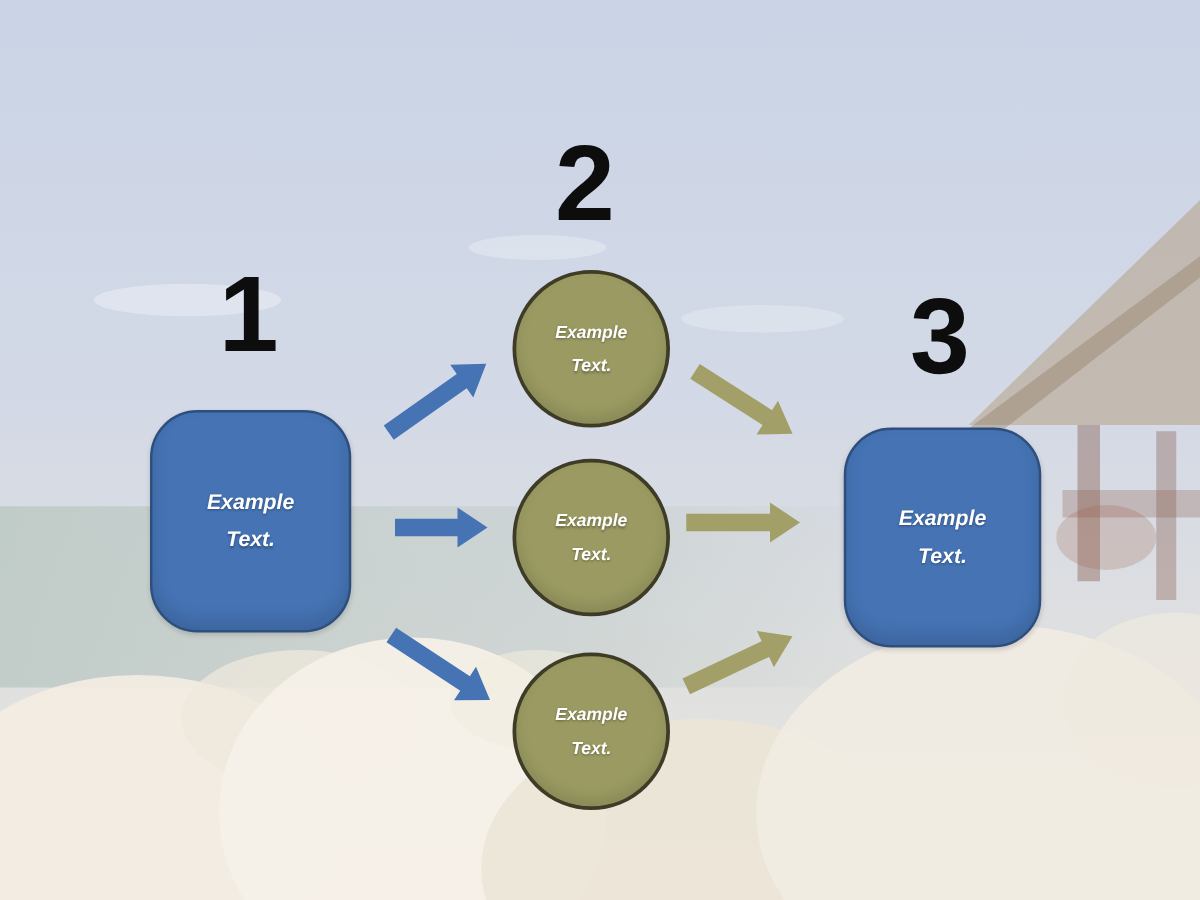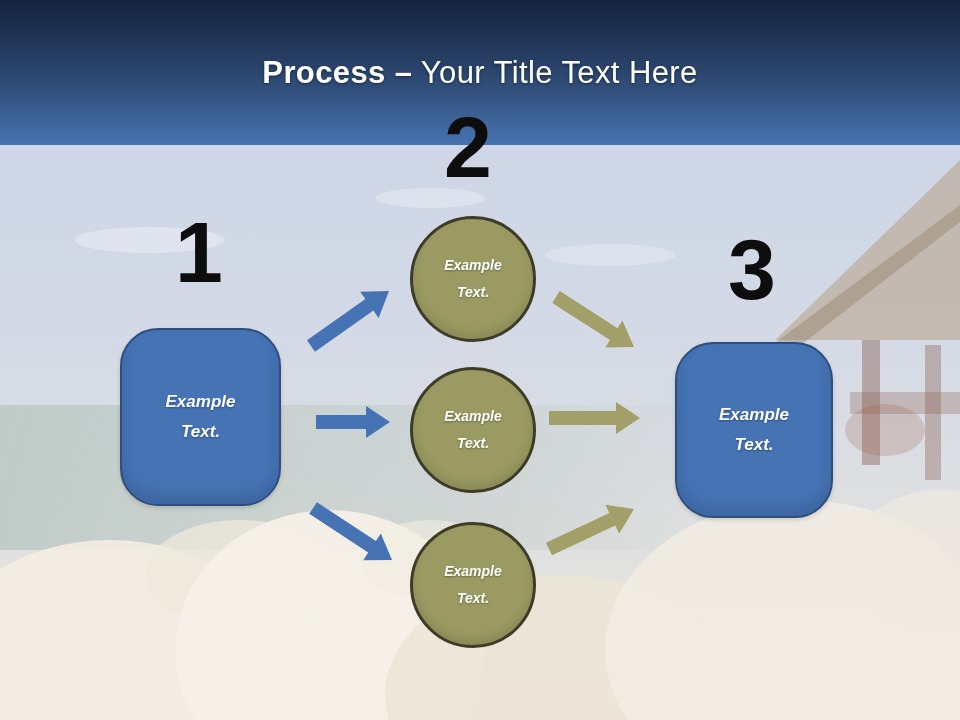--- a/index.html
+++ b/index.html
@@ -98,23 +98,20 @@
 
   <svg class="arrows" viewBox="0 0 960 720" xmlns="http://www.w3.org/2000/svg" aria-hidden="true">
     <polygon class="arrow-blue" points="307,340.3 365.4,299.1 360.2,291.7 389,291 378.6,317.9 373.4,310.5 315,351.7"></polygon>
     <polygon class="arrow-blue" points="316,415 366,415 366,406 390,422 366,438 366,429 316,429"></polygon>
     <polygon class="arrow-blue" points="316.9,502.2 375.9,541 380.8,533.4 392,560 363.2,560.2 368.2,552.6 309.2,513.8"></polygon>
     <polygon class="arrow-olive" points="559.8,291.1 617.6,328.2 622.4,320.6 634,347 605.2,347.6 610,340 552.2,302.9"></polygon>
     <polygon class="arrow-olive" points="549,411 616,411 616,402 640,418 616,434 616,425 549,425"></polygon>
     <polygon class="arrow-olive" points="546,542.7 609.3,512.9 605.5,504.7 634,509 619.1,533.7 615.3,525.5 552,555.3"></polygon>
   </svg>
 
-  <div class="header">
-    <div class="title"><span class="t-bold">Process –</span><span class="t-reg"> Your Title Text Here</span></div>
-  </div>
 
   <div class="step-num num-1">1</div>
   <div class="step-num num-2">2</div>
   <div class="step-num num-3">3</div>
 
   <div class="proc-box box-left">
     <span class="lbl">Example Text.</span>
   </div>
 
   <div class="proc-circle circle-1">

